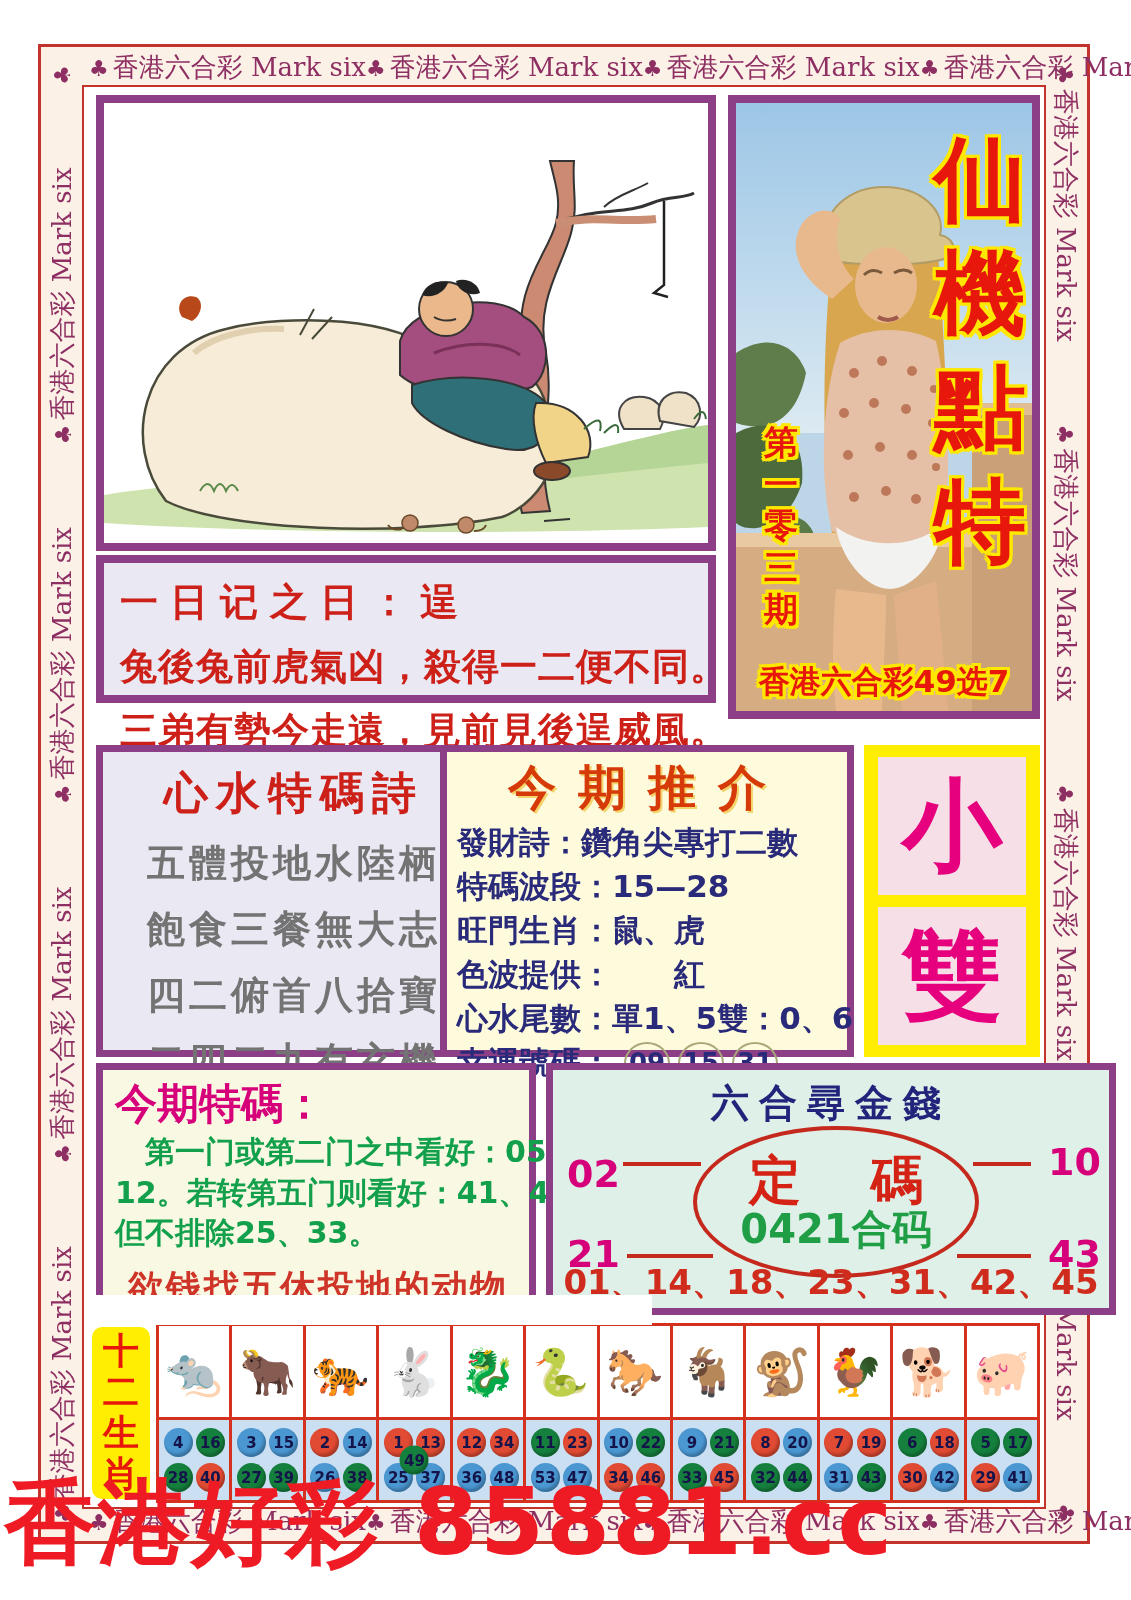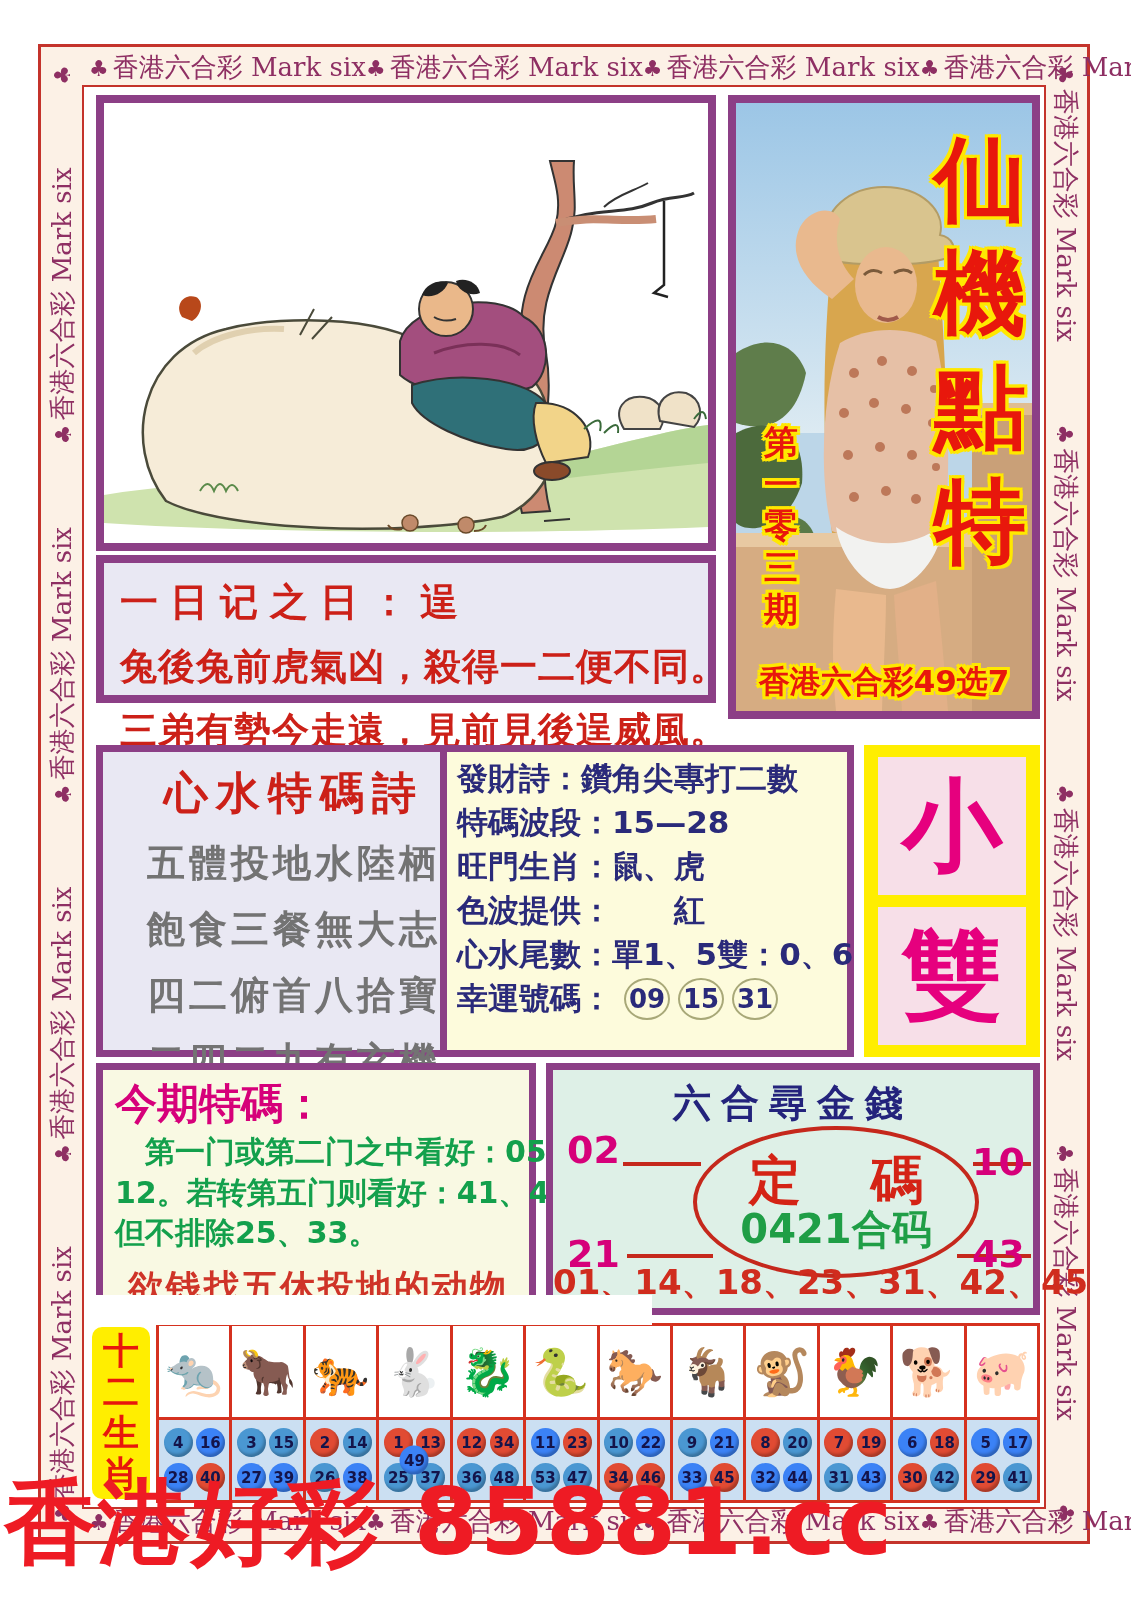--- a/index.html
+++ b/index.html
@@ -62,44 +62,44 @@
   .xs-box { left:780px; top:658px; width:176px; height:312px; background:#ffee00; border:none; padding:12px 14px; display:flex; flex-direction:column; gap:12px; }
   .xs-panel { background:#f7dfe8; flex:1; display:flex; align-items:center; justify-content:center; }
   .xs-panel span { color:#e6007e; font-size:100px; font-weight:bold; line-height:1; }
 
   
   .special-box { left:12px; top:976px; width:440px; height:252px; background:#f9f9e3; border-width:7px; padding:6px 8px 0 12px; }
   .special-title { color:#d6007a; font-size:42px; font-weight:bold; }
   .special-line { color:#13a04c; font-size:30px; font-weight:bold; line-height:1.35; white-space:nowrap; }
   .special-hint { color:#cf3428; font-size:36px; font-weight:bold; text-align:center; margin-top:10px; letter-spacing:2px; white-space:nowrap; }
 
-  .money-box { left:462px; top:976px; width:494px; height:252px; background:#def0e7; border-width:7px; }
+  .money-box { left:462px; top:976px; width:570px; height:252px; background:#def0e7; border-width:7px; }
   .money-title { color:#23237c; font-size:38px; font-weight:bold; text-align:center; letter-spacing:10px; margin-top:8px; }
   .money-ellipse { position:absolute; left:140px; top:56px; width:286px; height:152px; border:4px solid #c5281c; border-radius:50%; display:flex; flex-direction:column; align-items:center; justify-content:center; }
   .money-center { color:#d42315; font-size:52px; font-weight:bold; letter-spacing:26px; padding-left:26px; line-height:1.05; }
   .money-code { color:#1f9e46; font-size:40px; font-weight:bold; line-height:1.1; }
   .money-corner { position:absolute; color:#d6007a; font-size:38px; font-weight:bold; }
-  .mc-tl { left:14px; top:58px; } .mc-tr { right:8px; top:70px; }
+  .mc-tl { left:14px; top:82px; } .mc-tr { right:8px; top:70px; }
   .mc-bl { left:14px; top:162px; } .mc-br { right:8px; top:162px; }
   .money-line { position:absolute; height:4px; background:#c5281c; }
   .ml-tl { left:70px; top:92px; width:78px; } .ml-tr { left:420px; top:92px; width:58px; }
   .ml-bl { left:74px; top:184px; width:86px; } .ml-br { left:404px; top:184px; width:74px; }
   .money-bottom { position:absolute; bottom:2px; left:0; width:100%; text-align:center; color:#d02c1e; font-size:34px; font-weight:bold; white-space:nowrap; }
 
   .overlay-white { position:absolute; left:8px; top:1208px; width:560px; height:30px; background:#ffffff; z-index:5; }
 
   
   .zodiac-label { position:absolute; left:8px; top:1240px; width:58px; height:172px; background:#ffee00; border-radius:10px; display:flex; flex-direction:column; align-items:center; justify-content:center; gap:2px; }
   .zodiac-label span { color:#e8170c; font-size:36px; font-weight:bold; line-height:1.08; }
   .zodiac-table { position:absolute; left:72px; top:1236px; width:884px; height:180px; background:#d5311f; border:3px solid #d5311f; display:flex; gap:3px; }
   .z-col { flex:1; display:flex; flex-direction:column; min-width:0; }
   .z-animal { height:94px; background:#ffffff; display:flex; align-items:center; justify-content:center; font-size:46px; line-height:1; border-bottom:3px solid #d5311f; }
   .z-nums { flex:1; background:#cbdff2; position:relative; display:grid; grid-template-columns:1fr 1fr; align-items:center; justify-items:center; padding:5px 3px; }
   .ball { width:29px; height:29px; border-radius:50%; display:flex; align-items:center; justify-content:center; color:#14144a; font-size:15px; font-weight:bold; box-shadow:inset -2px -3px 3px rgba(0,0,0,.25); }
-  .ball.red { background:#e14b33; } .ball.blue { background:#4a97d2; } .ball.green { background:#3b82f6; }
+  .ball.red { background:#e14b33; } .ball.blue { background:#4a97d2; } .ball.green { background:#15803d; }
   .ball.mid { position:absolute; left:50%; top:50%; transform:translate(-50%,-50%); }
 
   
   .footer-ad { position:absolute; left:4px; top:1472px; z-index:50; color:#ee1b24; font-size:92px; font-weight:bold; letter-spacing:2px; white-space:nowrap; line-height:1.1; }
 </style>
 </head>
 <body>
 
 <div class="page">
   <div class="sheet">
@@ -241,20 +241,21 @@
         <div class="heart-title">心水特碼詩</div>
         <div>
             <div class="heart-line">五體投地水陸栖</div>
             <div class="heart-line">飽食三餐無大志</div>
             <div class="heart-line">四二俯首八拾寶</div>
             <div class="heart-line">二四二九有玄機</div>
           </div>
       </div>
 
       <div class="pbox rec-box">
+        <div class="rec-title">今期推介</div>
         <div id="rec-rows">
             <div class="rec-row"><span class="rec-label">發財詩：</span><span class="rec-value">鑽角尖專打二數</span></div>
             <div class="rec-row"><span class="rec-label">特碼波段：</span><span class="rec-value">15—28</span></div>
             <div class="rec-row"><span class="rec-label">旺門生肖：</span><span class="rec-value">鼠、虎</span></div>
             <div class="rec-row"><span class="rec-label">色波提供：</span><span class="rec-value">　　紅</span></div>
             <div class="rec-row"><span class="rec-label">心水尾數：</span><span class="rec-value">單1、5雙：0、6</span></div>
           </div>
         <div class="lucky-row">
           <span class="lucky-label">幸運號碼：</span>
           <span style="display:flex;">

